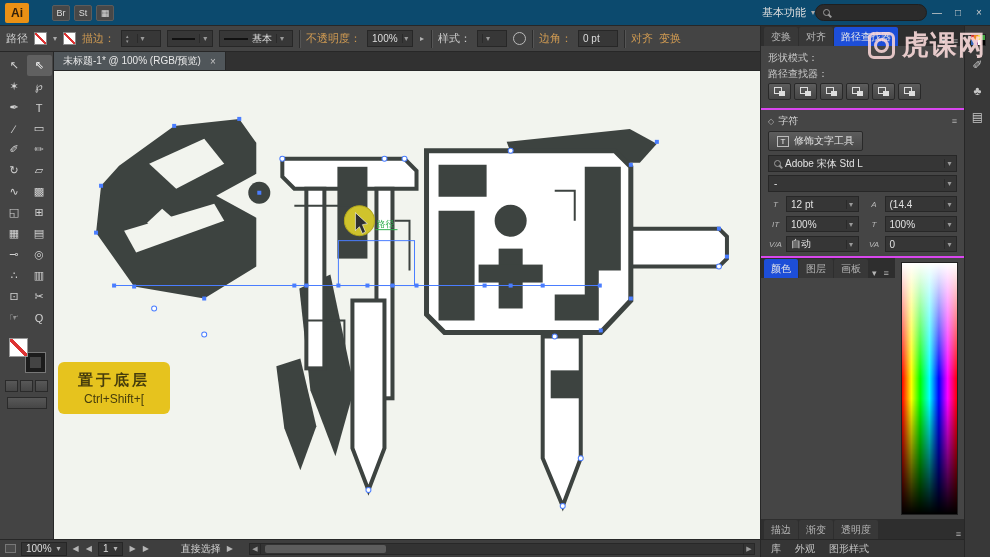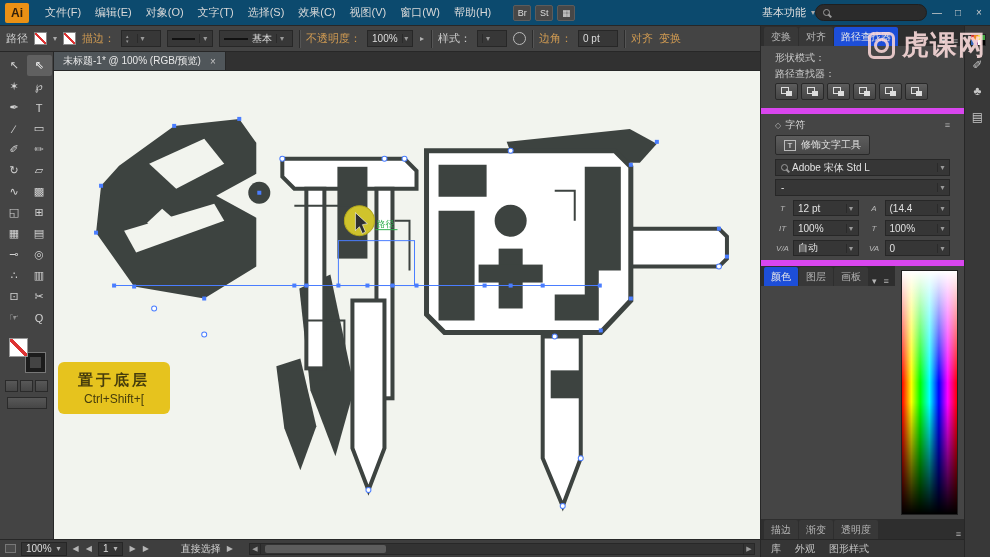--- a/index.html
+++ b/index.html
@@ -84,21 +84,21 @@
 .hs-cap.l{left:0;border-right:1px solid #282828}.hs-cap.r{right:0;border-left:1px solid #282828}
 
 
 .right-panel{flex:0 0 204px;background:#3a3a3a;border-left:1px solid #272727;display:flex;flex-direction:column;font-size:10px;min-height:0}
 .ptabs{height:20px;background:#2e2e2e;display:flex;align-items:flex-end;gap:1px;padding:2px 3px 0}
 .ptabs .flyout{margin-left:auto;color:#b5b5b5;font-size:9px;padding:0 3px}
 .ptabs .flyout+.flyout{margin-left:0}
 .tab{padding:3px 7px 2px;background:#383838;color:#b5b5b5;border-radius:2px 2px 0 0;cursor:default}
 .tab.active{background:#1d4ed8;color:#e8e8e8}
 .tab2{color:#c5c5c5;cursor:default}
-.section{background:#454545;border-bottom:6px solid #d946ef;padding:4px 14px}
+.section{background:#454545;border-bottom:2px solid #d946ef;padding:4px 7px}
 .sec-label{color:#c9c9c9;margin:1px 0 2px}
 .btn-row{display:flex;gap:3px;align-items:center;margin:2px 0 4px}
 .pf-btn{width:23px;height:17px;background:linear-gradient(#5d5d5d,#454545);border:1px solid #292929;border-radius:2px;display:flex;align-items:center;justify-content:center;cursor:default}
 .dualsq{position:relative;width:11px;height:9px}
 .dualsq::before{content:"";position:absolute;left:0;top:0;width:6px;height:5px;border:1px solid #dedede}
 .dualsq::after{content:"";position:absolute;right:0;bottom:0;width:6px;height:5px;background:#dedede}
 .expand-btn{margin-left:auto;padding:2px 11px;background:linear-gradient(#636363,#4a4a4a);border:1px solid #292929;border-radius:2px;color:#e2e2e2;cursor:default}
 .panel-header{display:flex;align-items:center;gap:4px;color:#d8d8d8;margin-bottom:3px}
 .panel-header .flyout{margin-left:auto;color:#b0b0b0;font-size:9px}
 .touch-btn{display:flex;align-items:center;gap:5px;border:1px solid #292929;background:linear-gradient(#5d5d5d,#484848);padding:2px 8px;border-radius:2px;width:max-content;color:#e3e3e3;margin:2px 0 4px}
@@ -132,31 +132,20 @@
 .swatch-grid-icon{width:16px;height:12px;display:grid;grid-template-columns:repeat(4,1fr);border:1px solid #222}
 .swatch-grid-icon span{display:block}
 </style>
 </head>
 <body>
 
 <div class="app">
 
   <div class="menubar">
     <div class="app-logo">Ai</div>
-    <div class="menu-items" style="display:flex">
-        <span class="menu-item">文件(F)</span>
-        <span class="menu-item">编辑(E)</span>
-        <span class="menu-item">对象(O)</span>
-        <span class="menu-item">文字(T)</span>
-        <span class="menu-item">选择(S)</span>
-        <span class="menu-item">效果(C)</span>
-        <span class="menu-item">视图(V)</span>
-        <span class="menu-item">窗口(W)</span>
-        <span class="menu-item">帮助(H)</span>
-      </div>
     <div class="quick-icons">
         <span class="quick-icon">Br</span>
         <span class="quick-icon">St</span>
         <span class="quick-icon">▦</span>
       </div>
     <div class="mb-right">
       <div class="workspace">
         <span>基本功能</span>
         <span class="dd-caret">▾</span>
       </div>

